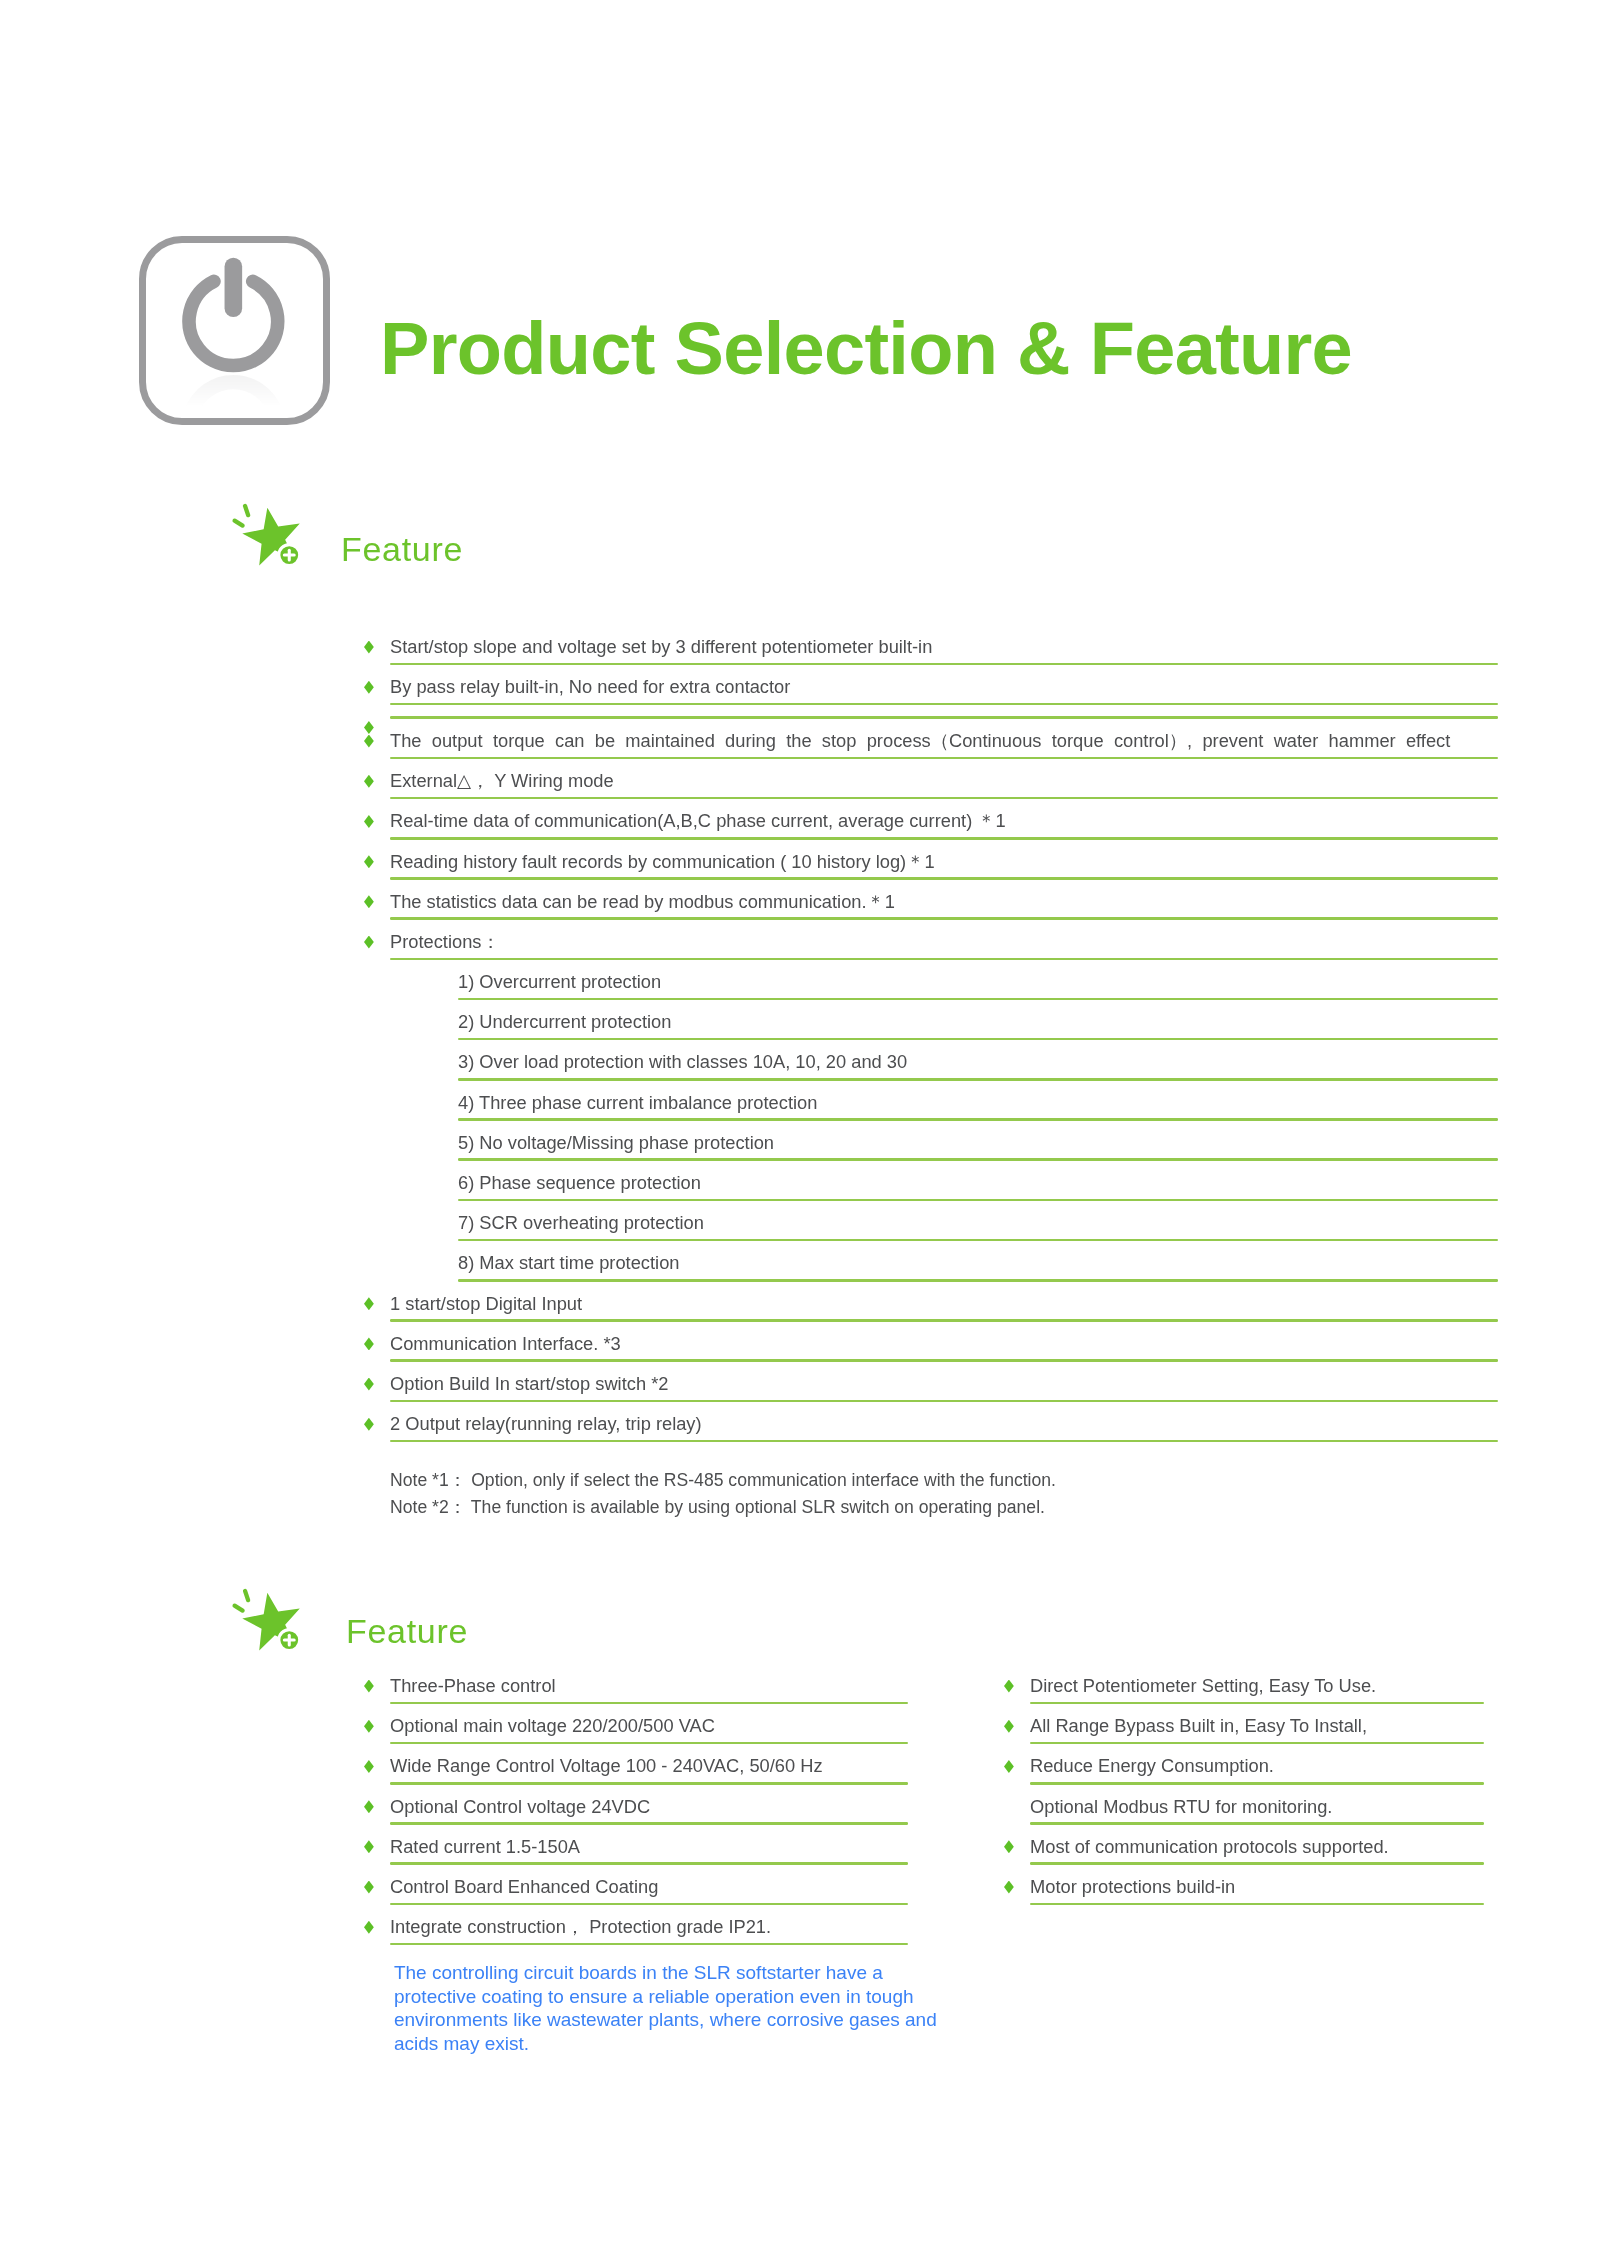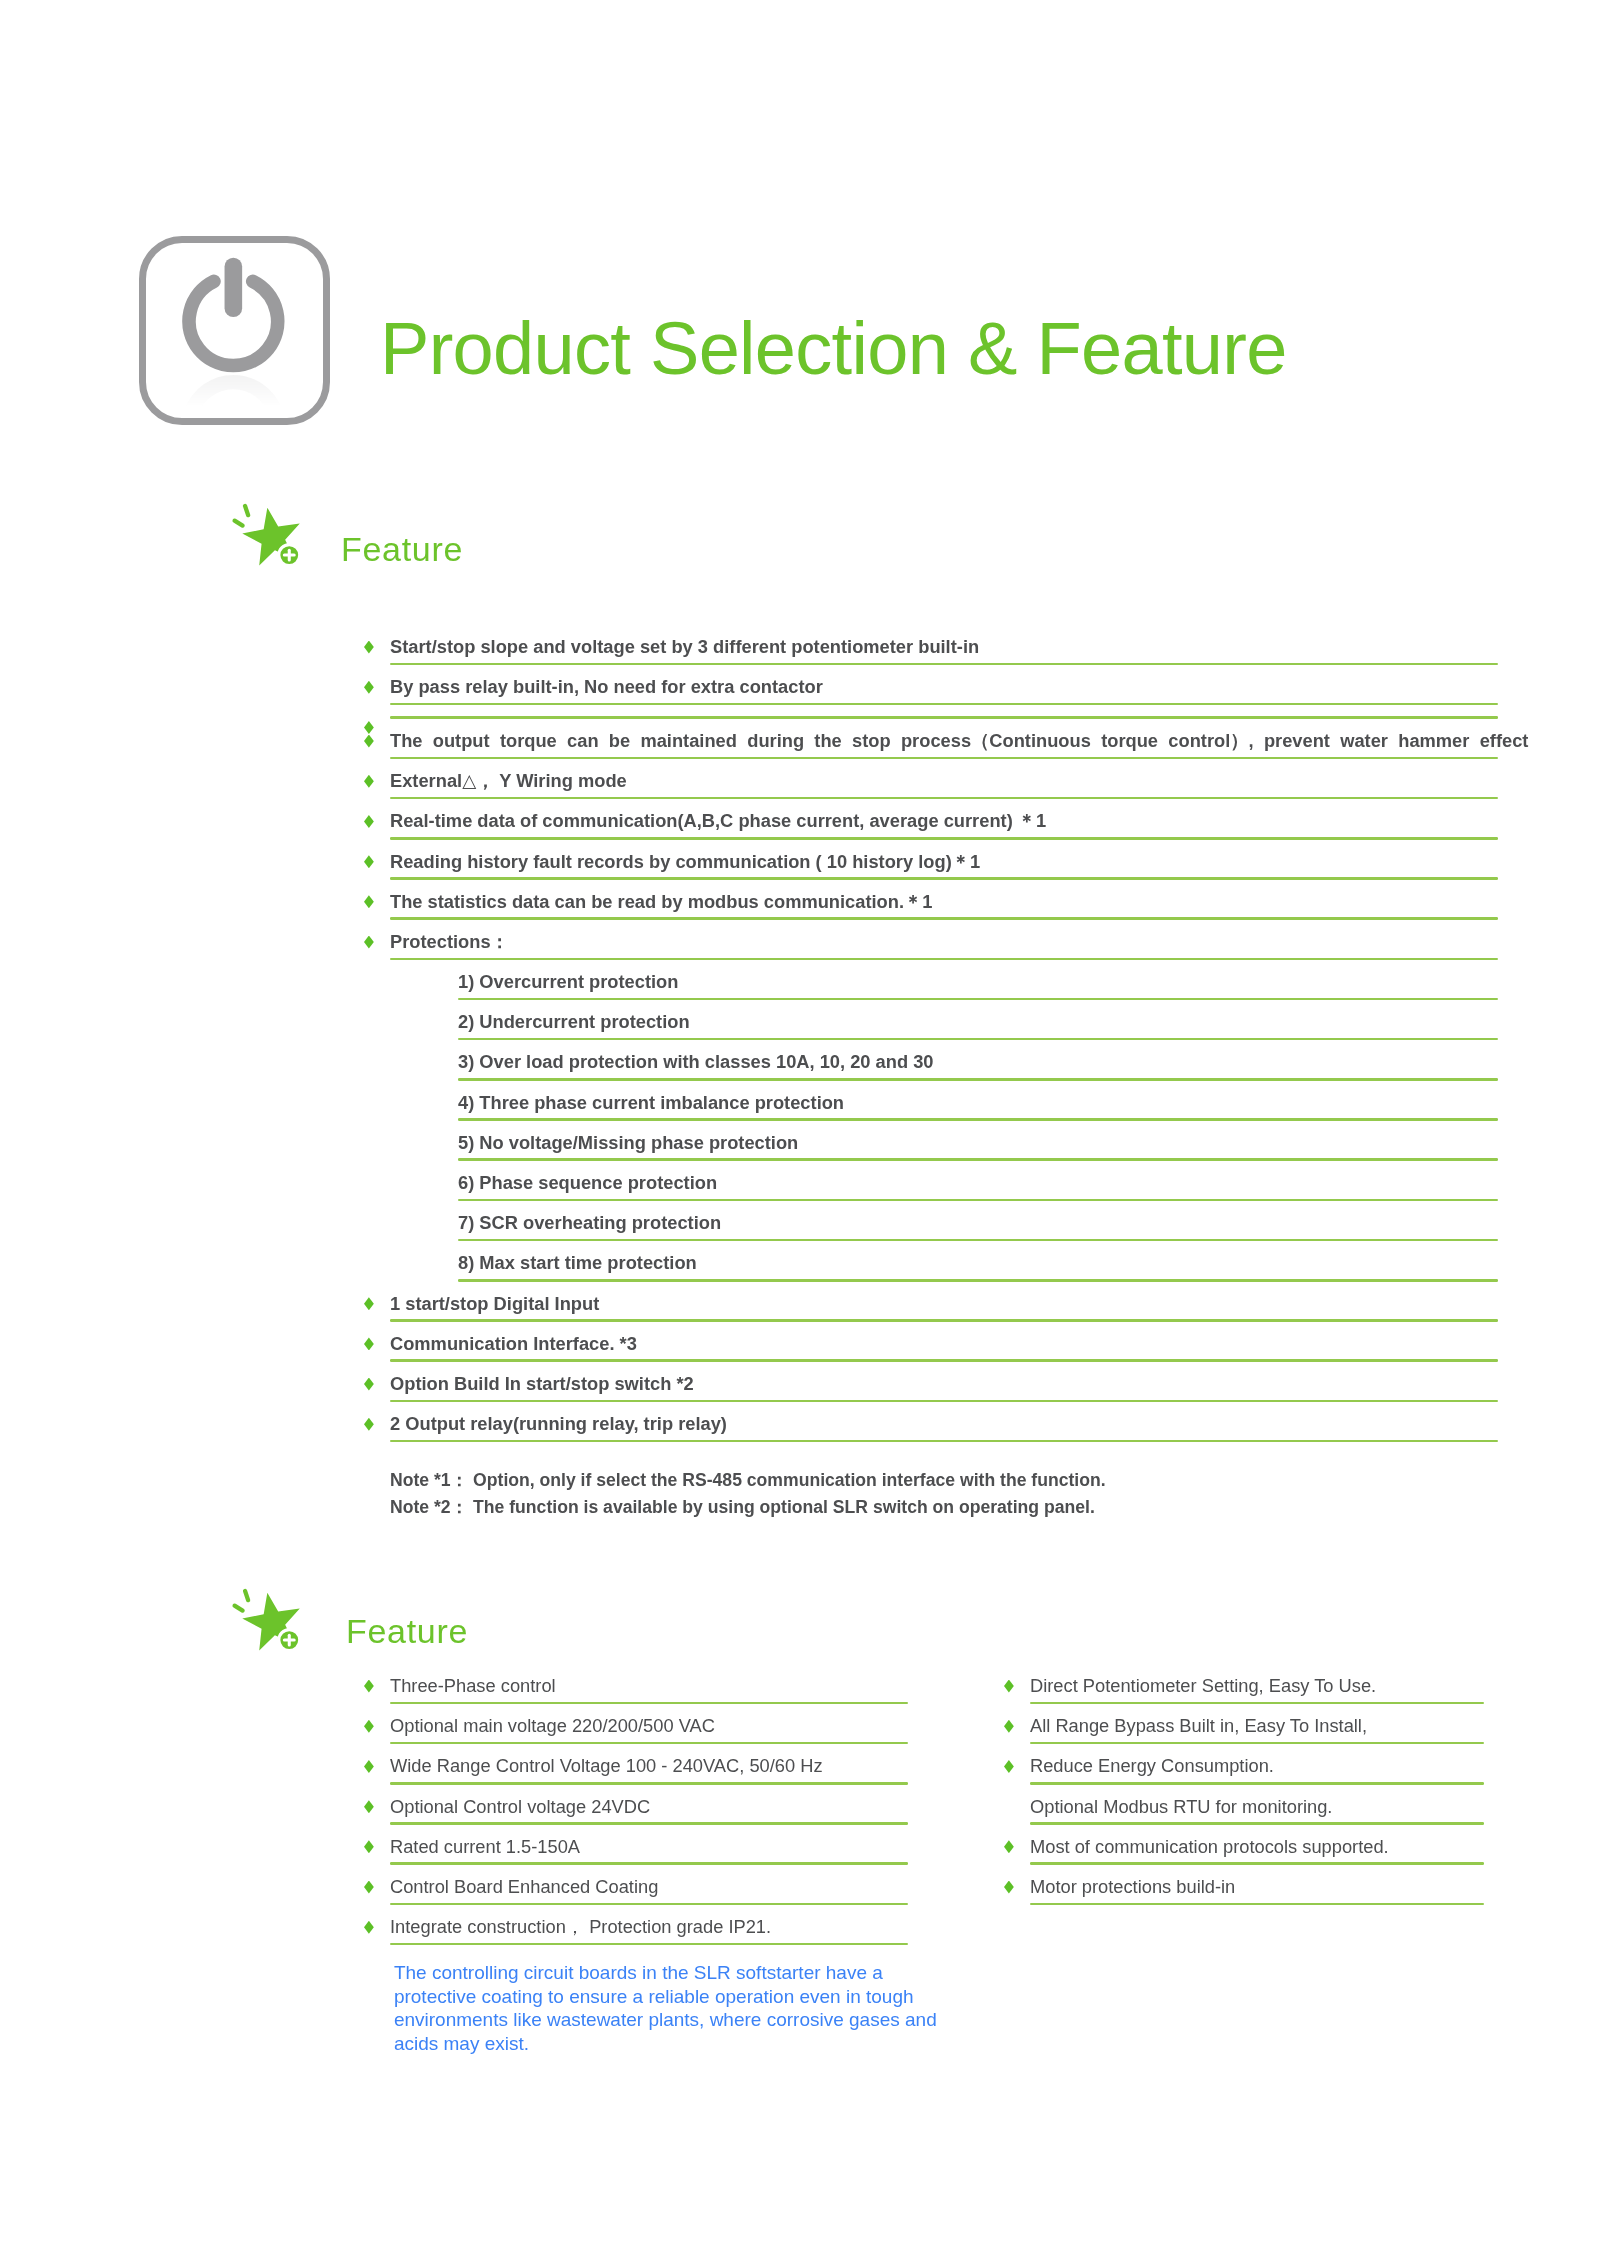--- a/index.html
+++ b/index.html
@@ -19,35 +19,35 @@
   }
   .pwr svg.sym{position:absolute;left:0;top:0;width:176px;height:174px;}
   .reflect-wrap{
     position:absolute;left:0;top:128px;width:176px;height:43px;
     opacity:.16;
     -webkit-mask-image:linear-gradient(to bottom,rgba(0,0,0,.85),rgba(0,0,0,0) 85%);
             mask-image:linear-gradient(to bottom,rgba(0,0,0,.85),rgba(0,0,0,0) 85%);
   }
   .page-title{
     position:absolute;left:380px;top:310px;
-    font-size:74px;line-height:77px;font-weight:400;
+    font-size:74px;line-height:77px;font-weight:700;
     letter-spacing:-0.7px;color:#6cc32b;white-space:nowrap;
   }
   
   .star{position:absolute;width:86px;height:81px;}
   .star1{left:226px;top:498px;}
   .star2{left:226px;top:1583px;}
   .sec-title{
     position:absolute;font-size:34px;line-height:46px;color:#6cc32b;
     letter-spacing:0.7px;white-space:nowrap;font-weight:400;
   }
   .sec-title1{left:341px;top:526px;}
   .sec-title2{left:346px;top:1608px;}
   
-  .list1{position:absolute;left:390px;top:636px;width:1108px;font-weight:bold;}
+  .list1{position:absolute;left:390px;top:636px;width:1108px;}
   .row{position:relative;margin-bottom:11px;white-space:nowrap;}
   .row .txt{font-size:18.3px;line-height:22px;color:#4d4e50;}
   .row .uline{height:2.6px;margin-top:4.6px;background:#94c94d;border-radius:1.3px;}
   .dia{
     position:absolute;left:-26px;top:4.6px;width:9.8px;height:13px;
     background:#5cc026;
     clip-path:polygon(50% 0,100% 50%,50% 100%,0 50%);
   }
   .row.sub{margin-left:68px;}
   .row.wide .txt{word-spacing:5.2px;}

